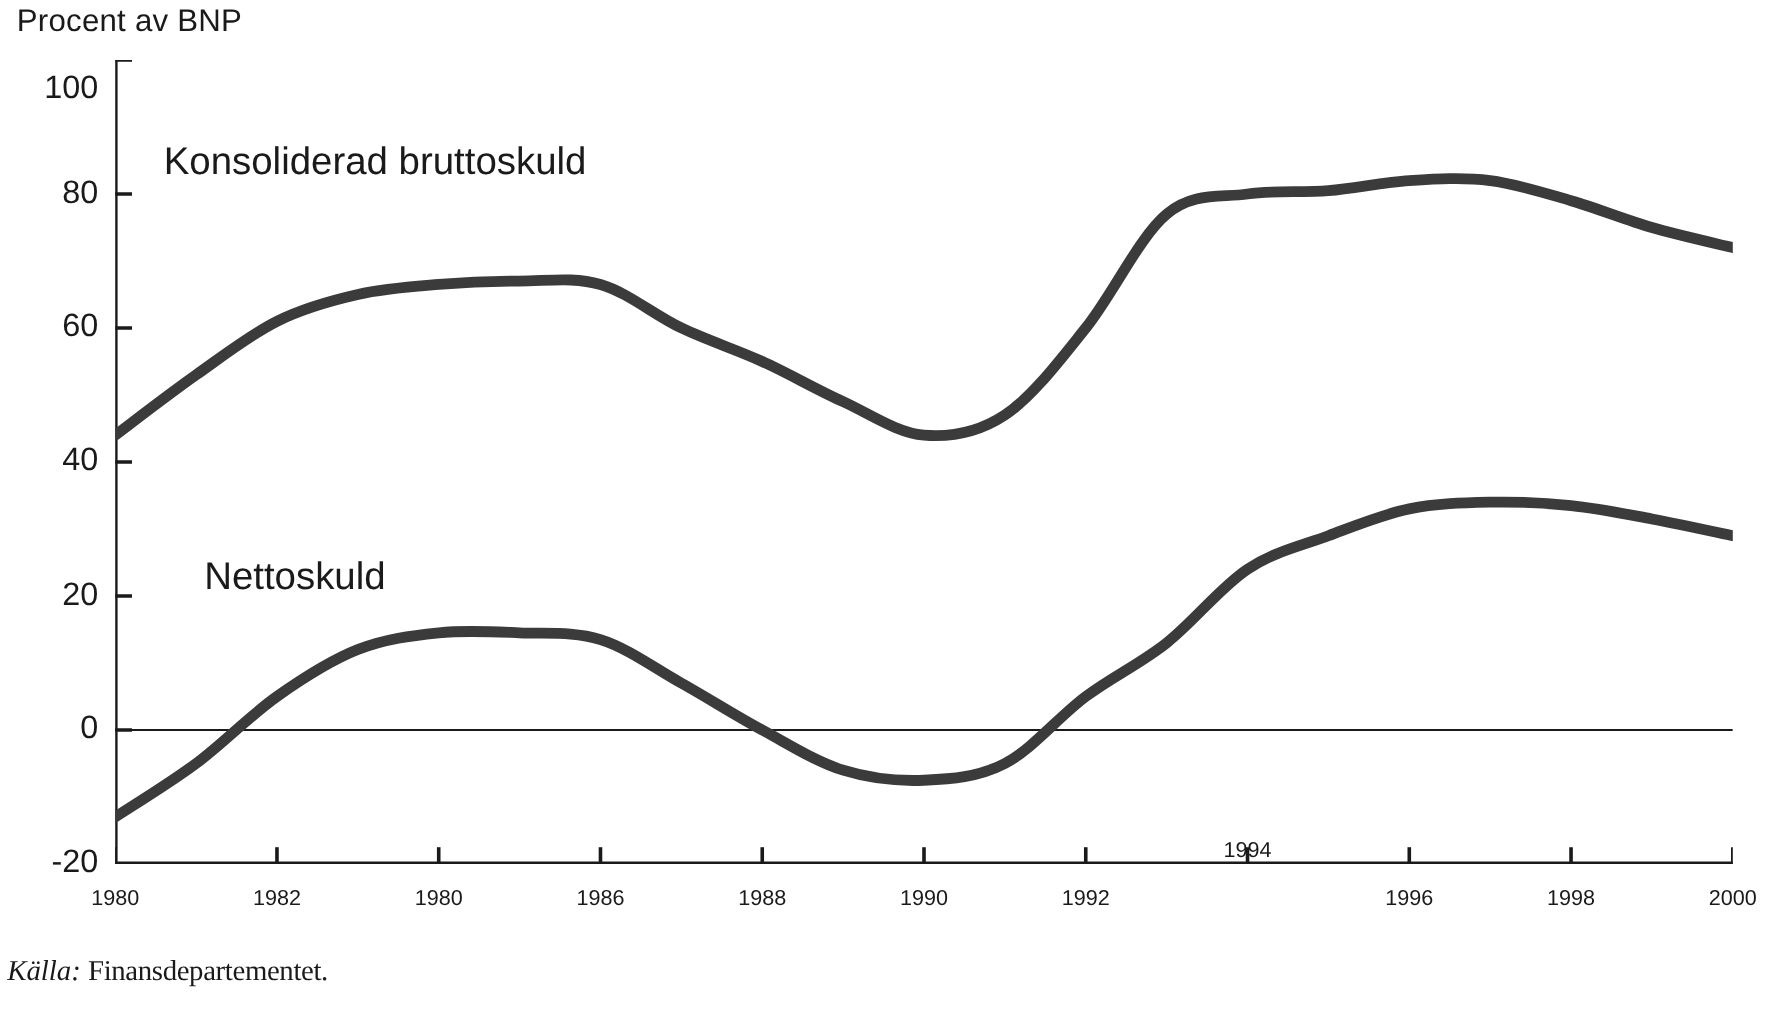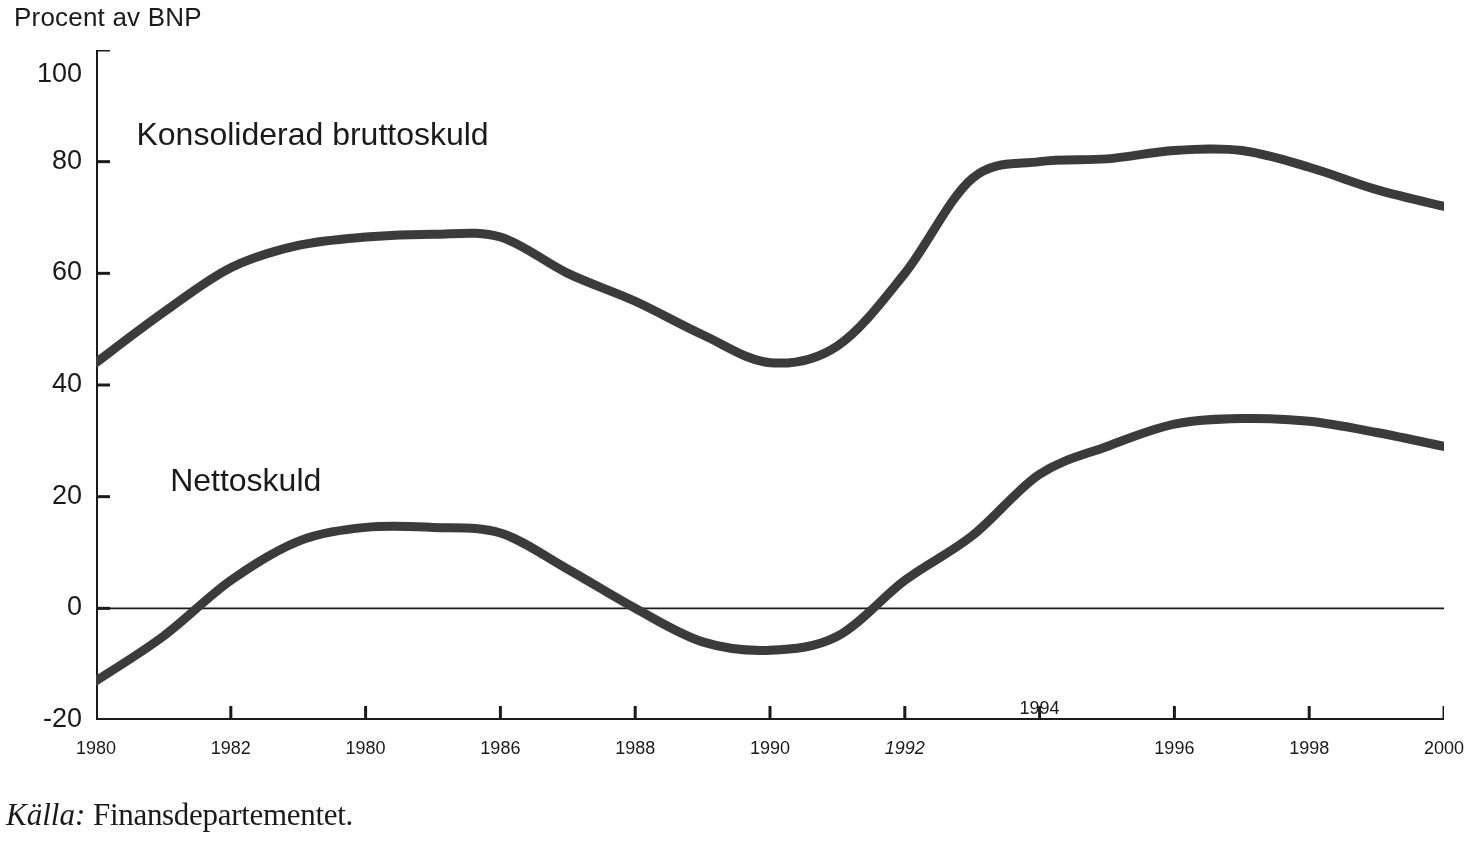--- a/index.html
+++ b/index.html
@@ -62,21 +62,21 @@
   .series-label {
     position: absolute;
     font-size: 32px;
     white-space: nowrap;
     color: #1a1a1a;
   }
   .source-note {
     position: absolute;
     left: 6px;
     top: 797px;
-    font-size: 31px;
+    font-size: 24px;
     font-family: "Liberation Serif", serif;
     color: #1a1a1a;
     white-space: nowrap;
   }
   .source-note .src-key {
     font-style: italic;
   }
   .source-note .src-val {
     font-style: normal;
     letter-spacing: -0.3px;
@@ -123,21 +123,21 @@
       <div class="tick-y" style="width: 80px; left: 2px; top: 368px;">40</div>
       <div class="tick-y" style="width: 80px; left: 2px; top: 256.333px;">60</div>
       <div class="tick-y" style="width: 80px; left: 2px; top: 144.667px;">80</div>
       <div class="tick-y" style="width: 80px; left: 2px; top: 23px; margin-top: 35px;">100</div>
       <div class="tick-x" style="width: 120px; left: 36px; top: 738px;">1980</div>
       <div class="tick-x" style="width: 120px; left: 170.8px; top: 738px;">1982</div>
       <div class="tick-x" style="width: 120px; left: 305.6px; top: 738px;">1980</div>
       <div class="tick-x" style="width: 120px; left: 440.4px; top: 738px;">1986</div>
       <div class="tick-x" style="width: 120px; left: 575.2px; top: 738px;">1988</div>
       <div class="tick-x" style="width: 120px; left: 710px; top: 738px;">1990</div>
-      <div class="tick-x" style="width: 120px; left: 844.8px; top: 738px; font-style: italic;">1992</div>
+      <div class="tick-x" style="width: 120px; left: 844.8px; top: 738px;">1992</div>
       <div class="tick-x" style="width: 120px; left: 979.6px; top: 698px;">1994</div>
       <div class="tick-x" style="width: 120px; left: 1114.4px; top: 738px;">1996</div>
       <div class="tick-x" style="width: 120px; left: 1249.2px; top: 738px;">1998</div>
       <div class="tick-x" style="width: 120px; left: 1384px; top: 738px;">2000</div>
     </div>
   <div id="annotation-layer">
       <div class="series-label" style="left: 136.44px; top: 115.75px;">Konsoliderad bruttoskuld</div>
       <div class="series-label" style="left: 170.14px; top: 461.917px;">Nettoskuld</div>
     </div>
 

